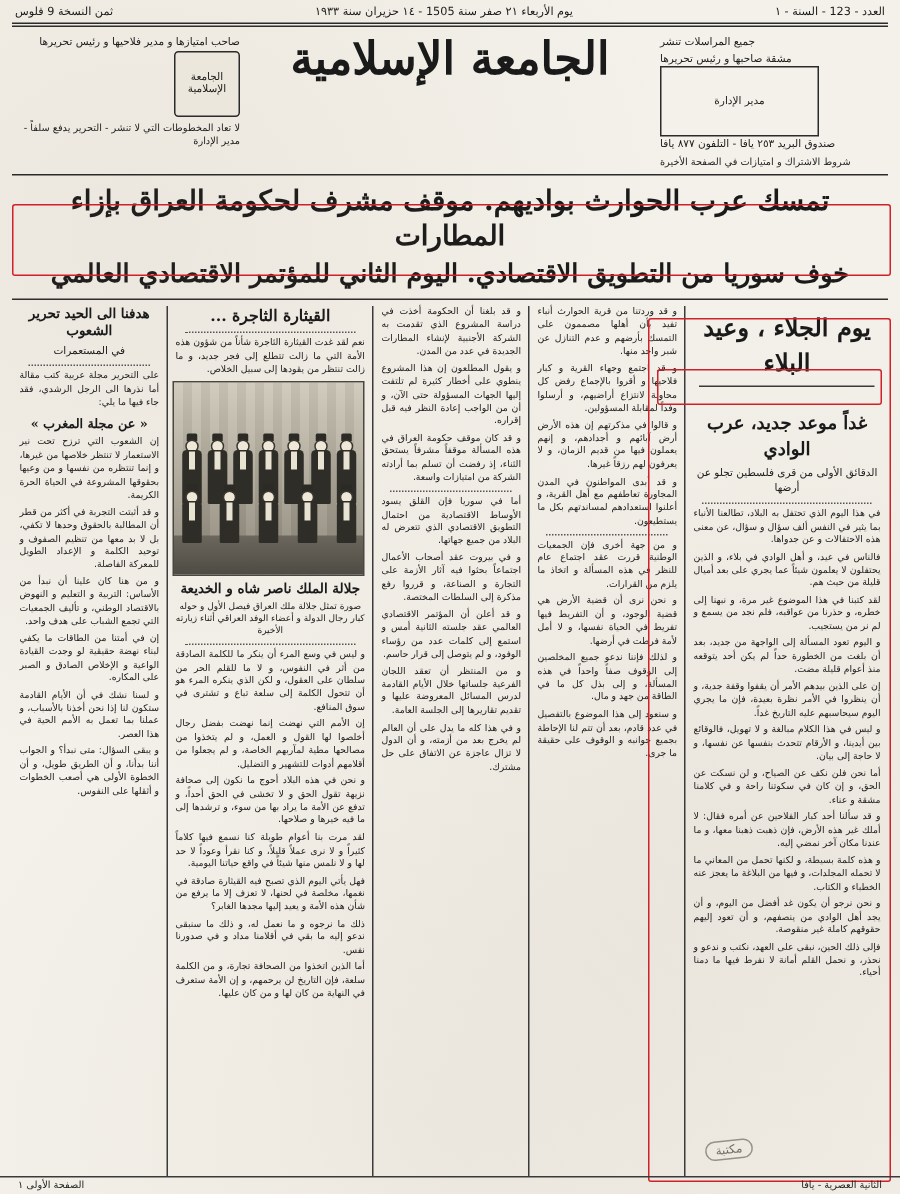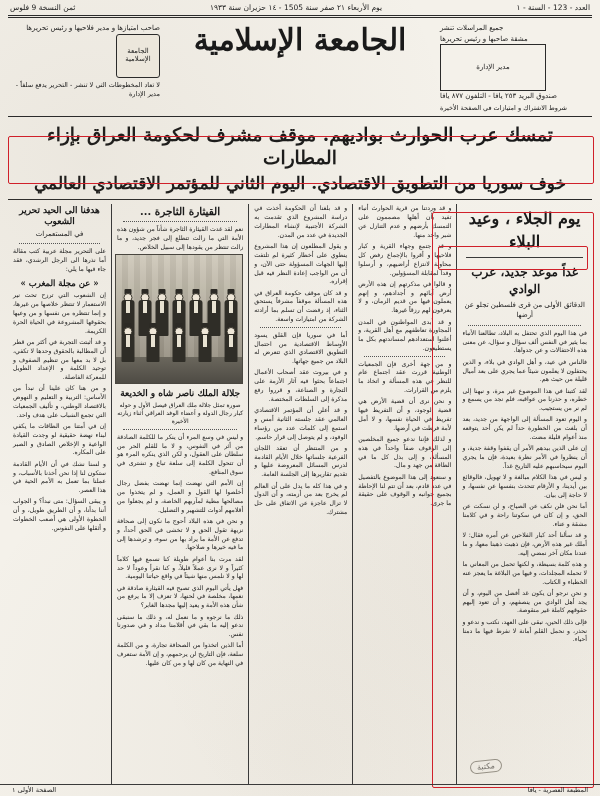--- a/index.html
+++ b/index.html
@@ -295,21 +295,21 @@
     font-weight: bold;
     font-size: 16px;
     text-align: center;
     margin: 4px 0 2px 0;
   }
   .edit-col-title2 {
     font-family: "DejaVu Serif", serif;
     font-weight: bold;
     font-size: 12px;
     text-align: center;
-    margin: 6px 0 3px 0;
+    margin: 16px 0 3px 0;
   }
   .edit-col-note {
     font-size: 7px;
     text-align: center;
     margin: 2px 0 4px 0;
   }
 
   
   .footer {
     position: absolute;
@@ -541,16 +541,16 @@
       <p class="para">و يبقى السؤال: متى نبدأ؟ و الجواب أننا بدأنا، و أن الطريق طويل، و أن الخطوة الأولى هي أصعب الخطوات و أثقلها على النفوس.</p>
     </div>
   </div>
 
   <div class="hl-annot" id="annot-headline"></div>
   <div class="hl-annot" id="annot-column"></div>
   <div class="hl-annot" id="annot-subhead"></div>
 
   <div class="stamp">مكتبة</div>
   <div class="footer">
-    <span>المطبعة العصرية - يافا</span>
+    <span>الثانية العصرية - يافا</span>
     <span>الصفحة الأولى ١</span>
   </div>
 </div>
 
 </body></html>

